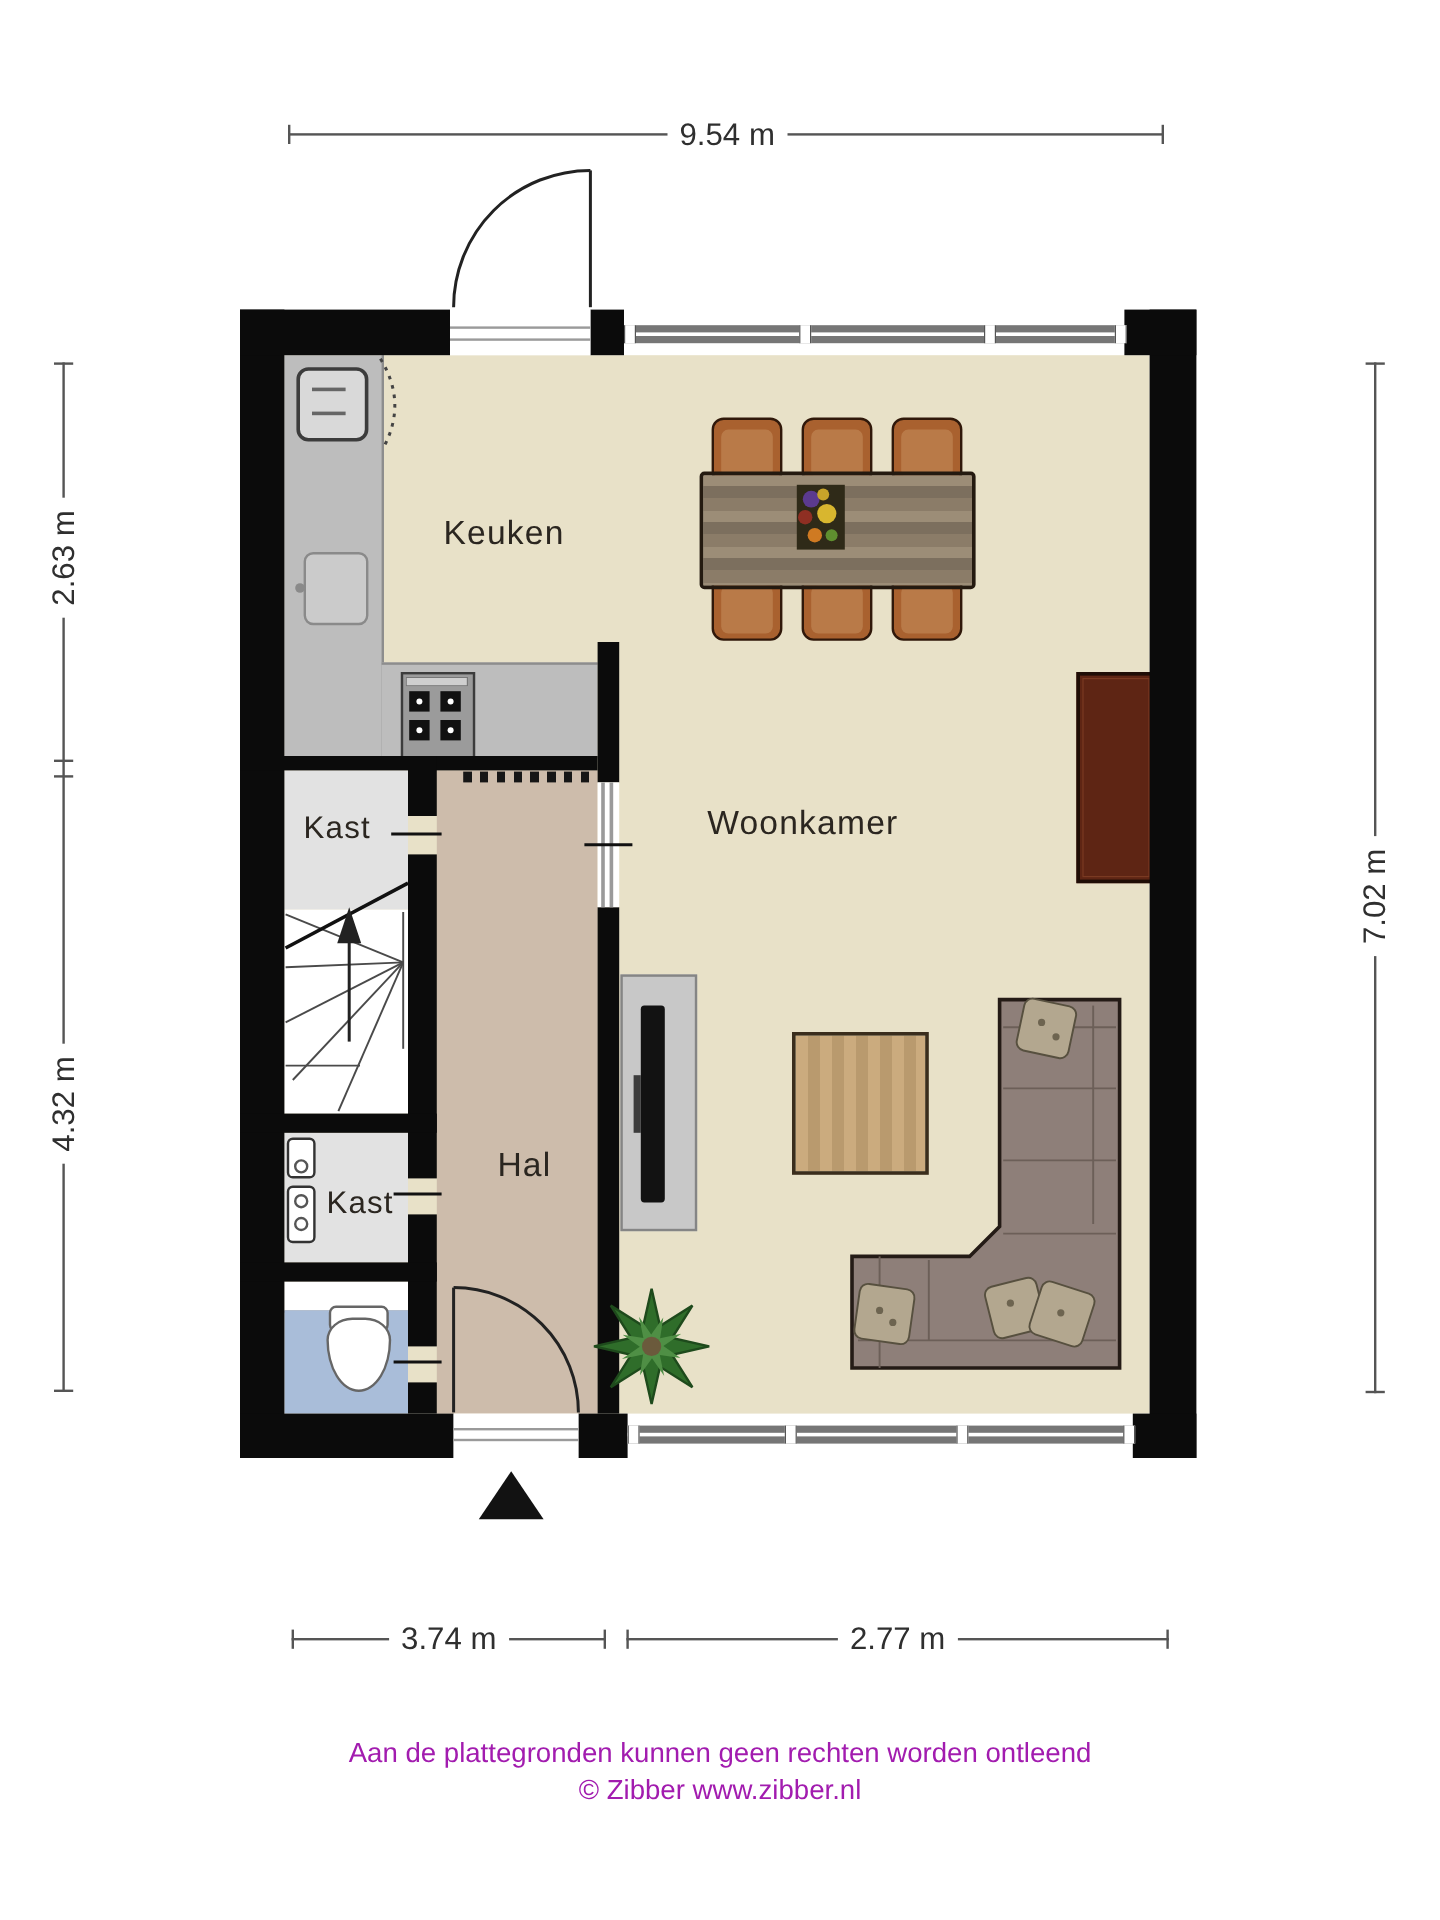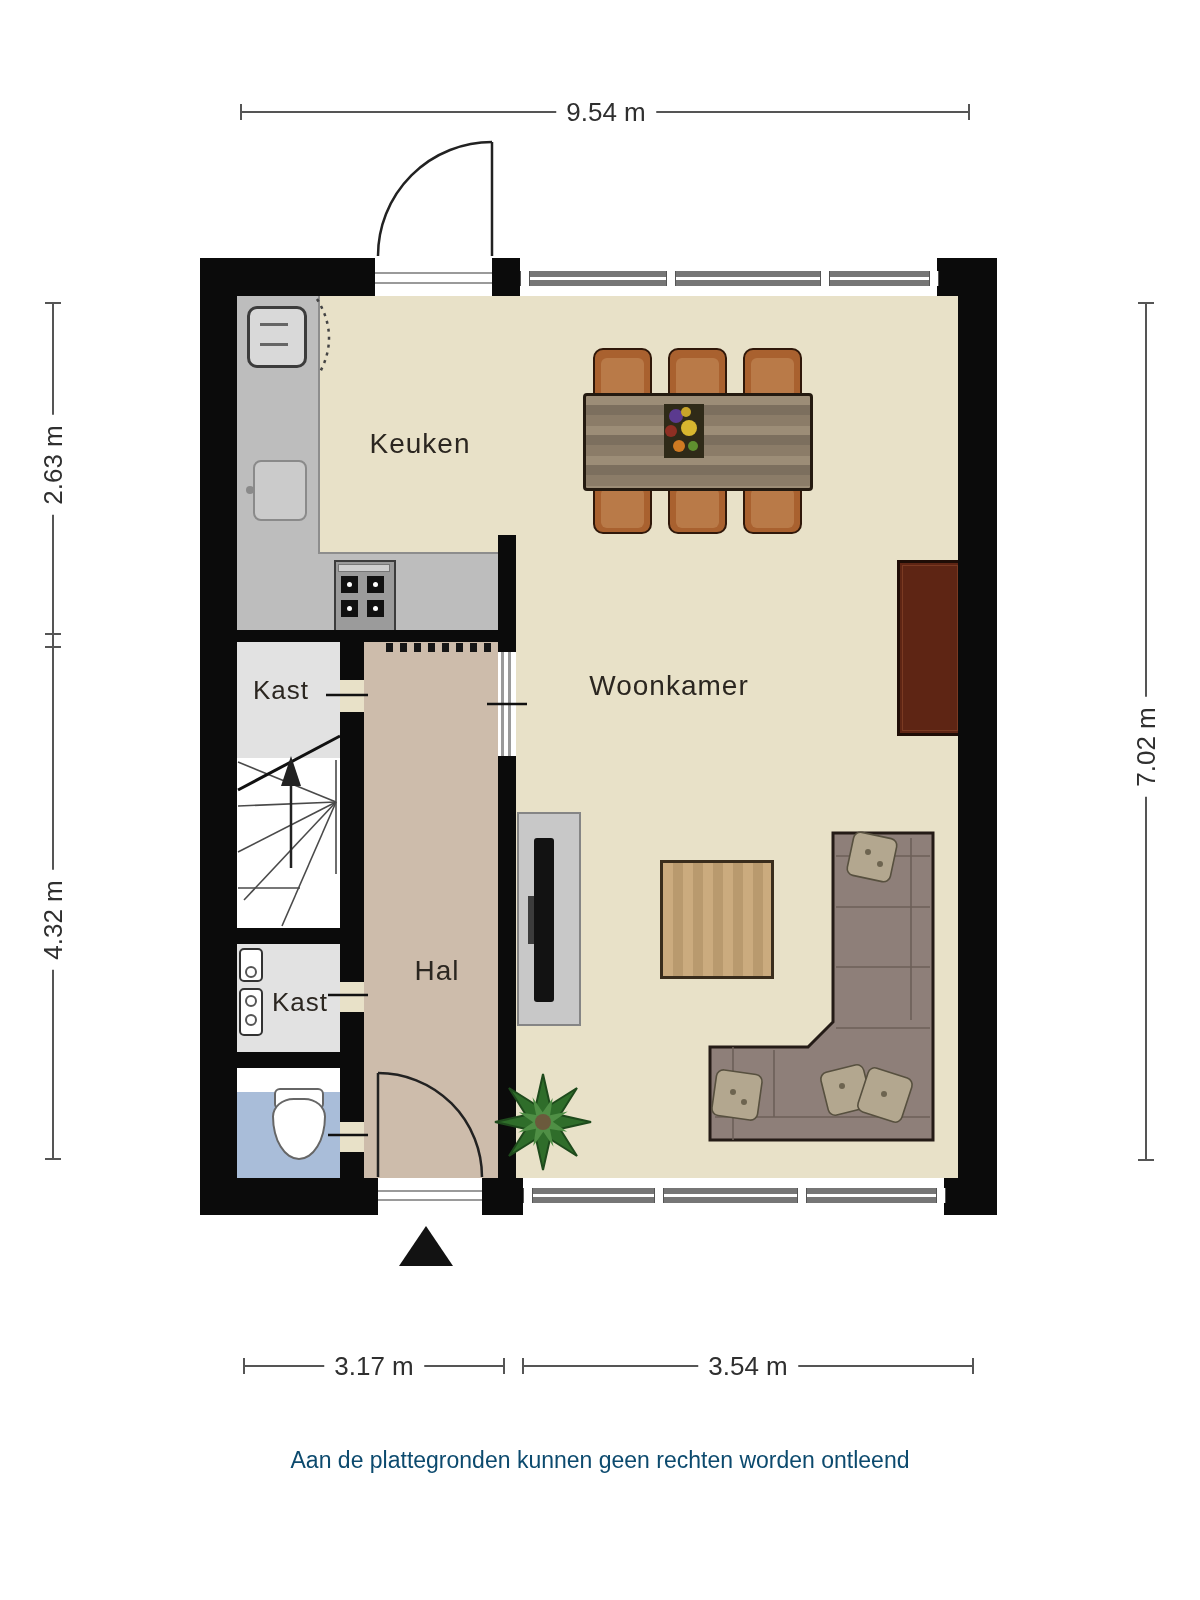--- a/index.html
+++ b/index.html
@@ -18,21 +18,21 @@
   .tick-v{position:absolute;width:0;height:16px;border-left:2px solid var(--dim);}
   .tick-h{position:absolute;height:0;width:16px;border-top:2px solid var(--dim);}
   .glass{position:absolute;background:var(--glass);}
   .glass .inner{position:absolute;left:0;right:0;top:6px;height:3px;background:#fff;}
   .cap{position:absolute;background:#fff;border-left:1px solid #555;border-right:1px solid #555;}
   .sill{position:absolute;height:2px;background:#9a9a9a;}
   .chair{position:absolute;width:55px;height:52px;background:var(--chair);
          border:2px solid #30180a;border-radius:10px;}
   .chair .seat{position:absolute;left:6px;right:6px;top:8px;bottom:4px;background:#bf8352;
                opacity:.75;border-radius:6px;}
-  .footer-line{position:absolute;left:0;width:100%;text-align:center;color:#0c4a6e;font-size:23px;}
+  .footer-line{position:absolute;left:0;width:100%;text-align:center;color:#a21caf;font-size:23px;}
   svg{position:absolute;left:0;top:0;}
 </style>
 </head>
 <body>
 
 <div id="page">
 
   <div class="a" style="left:237px;top:296px;width:721px;height:882px;background:var(--floor);"></div>
   <div class="a" style="left:364px;top:642px;width:134px;height:536px;background:var(--hallfloor);"></div>
   <div class="a" style="left:237px;top:642px;width:103px;height:116px;background:var(--closet);"></div>
@@ -164,40 +164,41 @@
   <div class="tick-v" style="left:240px;top:104px;"></div>
   <div class="tick-v" style="left:968px;top:104px;"></div>
   <span class="dim-label" style="left:606px;top:112px;">9.54 m</span>
 
   <div class="dim-line-h" style="left:243px;top:1365px;width:262px;"></div>
   <div class="dim-line-h" style="left:522px;top:1365px;width:452px;"></div>
   <div class="tick-v" style="left:243px;top:1358px;"></div>
   <div class="tick-v" style="left:503px;top:1358px;"></div>
   <div class="tick-v" style="left:522px;top:1358px;"></div>
   <div class="tick-v" style="left:972px;top:1358px;"></div>
-  <span class="dim-label" style="left:374px;top:1366px;">3.17 m</span>
-  <span class="dim-label" style="left:748px;top:1366px;">3.54 m</span>
+  <span class="dim-label" style="left:374px;top:1366px;">3.74 m</span>
+  <span class="dim-label" style="left:748px;top:1366px;">2.77 m</span>
 
   <div class="dim-line-v" style="left:52px;top:302px;height:858px;"></div>
   <div class="tick-h" style="left:45px;top:302px;"></div>
   <div class="tick-h" style="left:45px;top:633px;"></div>
   <div class="tick-h" style="left:45px;top:646px;"></div>
   <div class="tick-h" style="left:45px;top:1158px;"></div>
   <span class="dim-label vert" style="left:53px;top:465px;">2.63 m</span>
   <span class="dim-label vert" style="left:53px;top:920px;">4.32 m</span>
 
   <div class="dim-line-v" style="left:1145px;top:302px;height:859px;"></div>
   <div class="tick-h" style="left:1138px;top:302px;"></div>
   <div class="tick-h" style="left:1138px;top:1159px;"></div>
   <span class="dim-label vert" style="left:1146px;top:747px;">7.02 m</span>
 
   <div class="a" style="left:399px;top:1226px;width:0;height:0;border-left:27px solid transparent;
               border-right:27px solid transparent;border-bottom:40px solid #121212;"></div>
 
   <div class="footer-line" style="top:1447px;">Aan de plattegronden kunnen geen rechten worden ontleend</div>
+  <div class="footer-line" style="top:1478px;">© Zibber www.zibber.nl</div>
 
   <svg width="1200" height="1600" viewBox="0 0 1200 1600">
 
     <g stroke="#222" stroke-width="2.5" fill="none">
       <line x1="492" y1="142" x2="492" y2="256"></line>
       <path d="M 378 256 A 114 114 0 0 1 492 142"></path>
     </g>
 
     <g stroke="#222" stroke-width="2.5" fill="none">
       <line x1="378" y1="1073" x2="378" y2="1177"></line>

